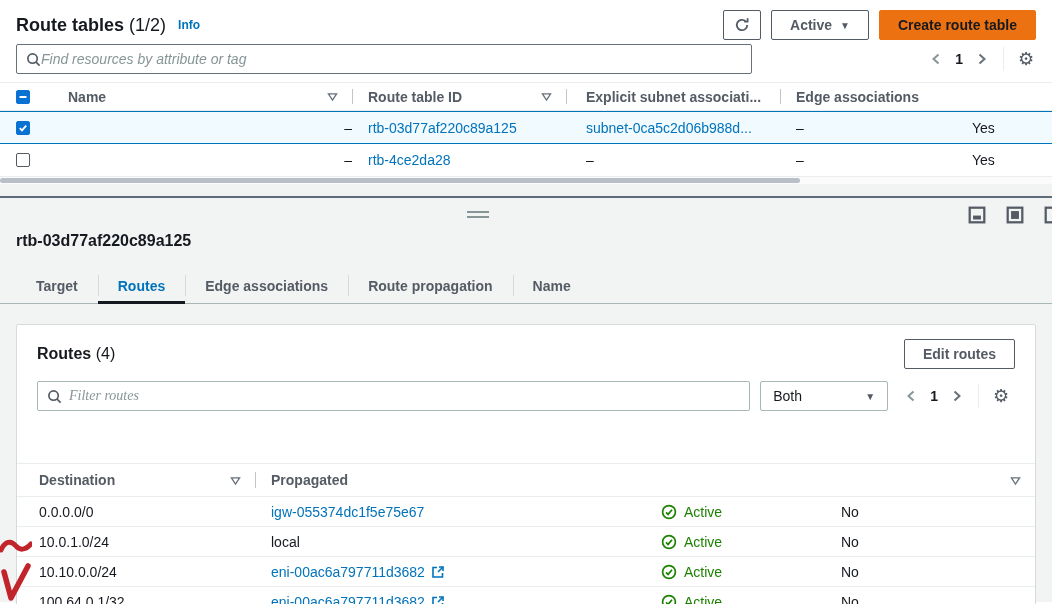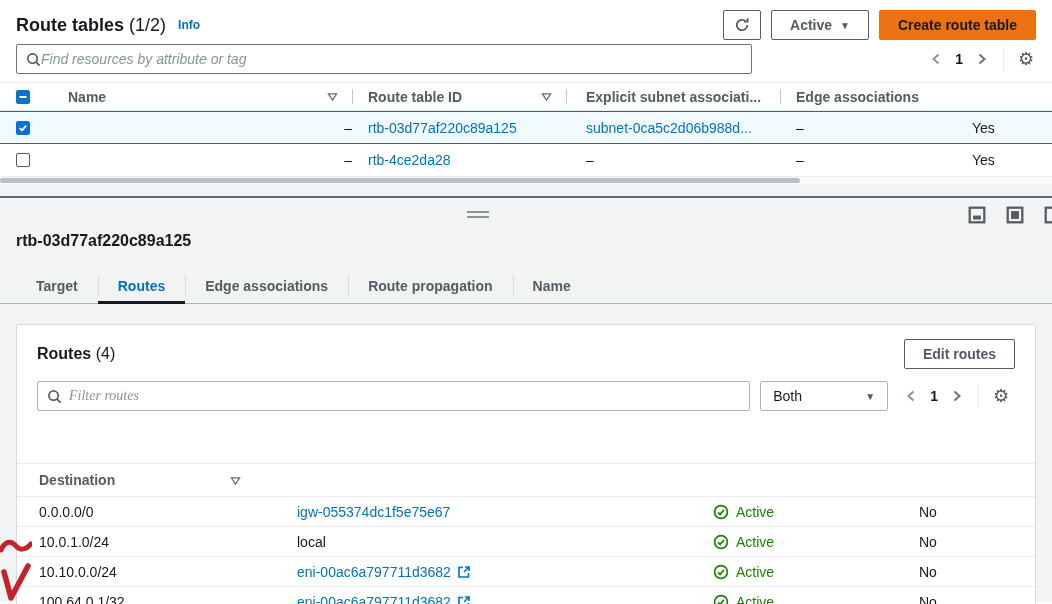--- a/index.html
+++ b/index.html
@@ -83,21 +83,21 @@
   .card-hdr .btn { margin-left: auto; }
   .filter-row { display: flex; align-items: center; padding: 4px 20px 12px 20px; gap: 10px; }
   .filter-box { flex: 1; height: 30px; border: 1px solid #aab7b8; border-radius: 2px; display: flex; align-items: center; padding: 0 9px; gap: 7px; }
   .filter-box input { border: none; outline: none; flex: 1; font-size: 14px; font-family: Liberation Serif, serif; }
   .filter-box input::placeholder { font-style: italic; color: #879596; }
   .select { width: 128px; height: 30px; border: 1px solid #aab7b8; border-radius: 2px; display: flex; align-items: center; padding: 0 12px; cursor: pointer; background: #fff; font-family: inherit; font-size: 14px; }
   .select .caret { margin-left: auto; color: #545b64; }
 
   .rt-table { margin-top: 40px; }
   .rt-hdr { display: flex; align-items: center; height: 34px; border-top: 1px solid #eaeded; border-bottom: 1px solid #eaeded; font-weight: 700; color: #545b64; }
-  .rt-row { display: flex; align-items: flex-end; height: 30px; border-bottom: 1px solid #eaeded; gap: 26px; }
+  .rt-row { display: flex; align-items: flex-end; height: 30px; border-bottom: 1px solid #eaeded; }
   .rt-row:last-child { border-bottom: none; }
   .r-dest { width: 238px; padding-left: 22px; }
   .r-target { width: 390px; padding-left: 16px; gap: 6px; }
   .r-status { width: 180px; padding-left: 16px; gap: 7px; }
   .r-prop { flex: 1; padding-left: 16px; }
   .rt-hdr .cell:not(.r-dest)::before { content: ""; position: absolute; left: 0; top: 8px; bottom: 8px; width: 1px; background: #c1c6cd; }
   .status-txt { color: #1d8102; }
 
   
   .annot { position: absolute; left: 0; z-index: 5; pointer-events: none; }
@@ -329,20 +329,28 @@
     <div class="rt-table">
       <div class="rt-hdr">
         <div class="cell r-dest">
           <span>Destination</span>
           <span class="sort">
               <svg width="11" height="11" viewBox="0 0 10 10">
                 <path d="M1.3 2.6 H8.7 L5 8.2 Z" fill="none" stroke="#687078" stroke-width="1.2"></path>
               </svg>
             </span>
         </div>
+        <div class="cell r-prop">
+          <span>Propagated</span>
+          <span class="sort">
+              <svg width="11" height="11" viewBox="0 0 10 10">
+                <path d="M1.3 2.6 H8.7 L5 8.2 Z" fill="none" stroke="#687078" stroke-width="1.2"></path>
+              </svg>
+            </span>
+        </div>
       </div>
 
       <div class="rt-row">
         <div class="cell r-dest">
             <span>0.0.0.0/0</span>
           </div>
         <div class="cell r-target">
             <a class="link">igw-055374dc1f5e75e67</a>
           </div>
         <div class="cell r-status">

